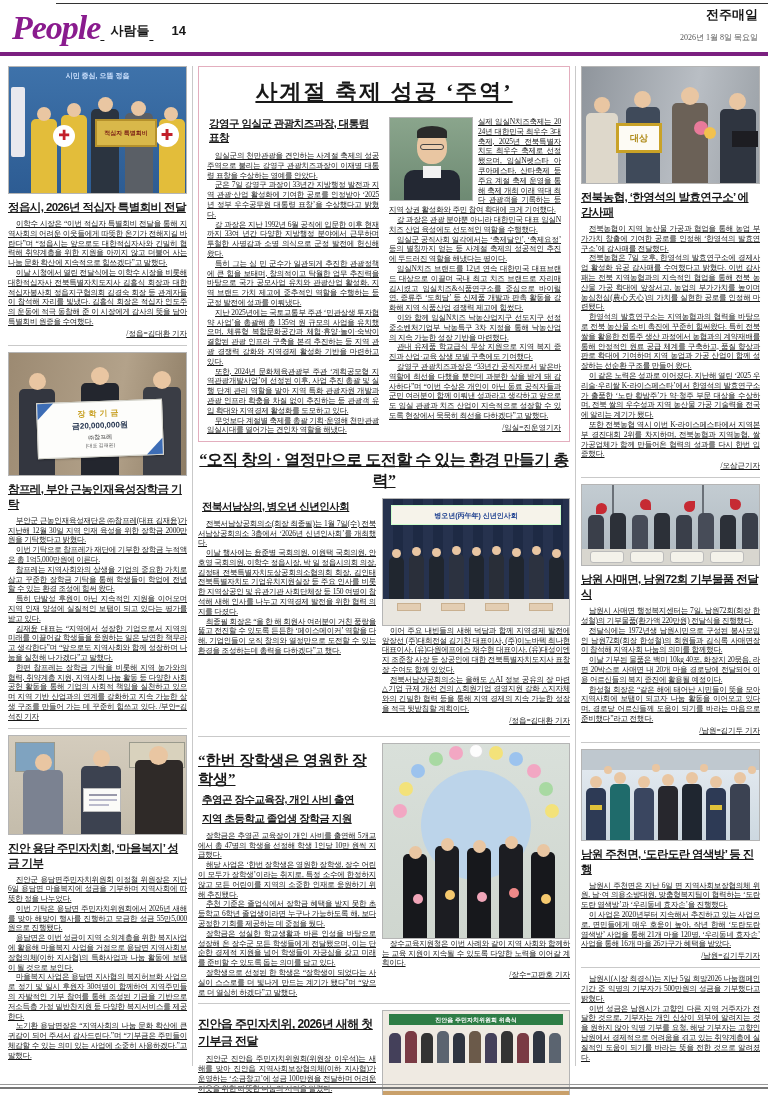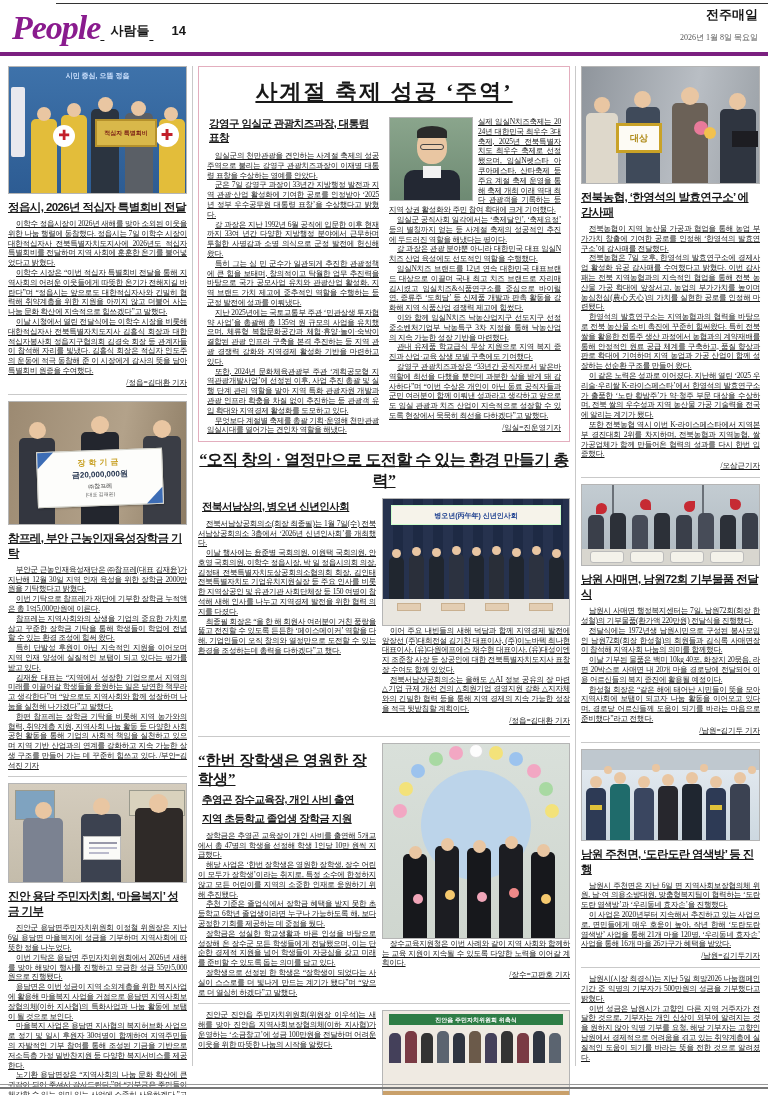--- a/index.html
+++ b/index.html
@@ -92,21 +92,20 @@
         <div class="ph-head" style="left:89px;top:30px;width:15px;height:15px;"></div>
         <div class="ph-head" style="left:122px;top:34px;width:15px;height:15px;"></div>
         <div class="ph-head" style="left:155px;top:40px;width:14px;height:14px;"></div>
         <div class="abs" style="left:44px;top:58px;width:22px;height:22px;background:#fff;border-radius:50%;color:#c21f2a;font-size:14px;line-height:22px;text-align:center;">✚</div>
         <div class="abs" style="left:146px;top:56px;width:24px;height:24px;background:#fff;border-radius:50%;color:#c21f2a;font-size:15px;line-height:24px;text-align:center;">✚</div>
         <div class="abs" style="left:86px;top:52px;width:62px;height:28px;background:#d9b84a;border:2px solid #b5912c;">
           <div class="ph-text" style="top:8px;left:0;right:0;font-size:6px;font-weight:bold;color:#7a1d15;">적십자 특별회비</div>
         </div>
       </div>
       <div class="hl-sm">정읍시, 2026년 적십자 특별회비 전달</div>
-      <p class="body">이학수 정읍시장이 2026년 새해를 맞아 소외된 이웃을 위한 나눔 행렬에 동참했다. 정읍시는 7일 이학수 시장이 대한적십자사 전북특별자치도지사에 2026년도 적십자 특별회비를 전달하며 지역 사회에 훈훈한 온기를 불어넣었다고 밝혔다.</p>
       <p class="body">이학수 시장은 “이번 적십자 특별회비 전달을 통해 지역사회의 어려운 이웃들에게 따뜻한 온기가 전해지길 바란다”며 “정읍시는 앞으로도 대한적십자사와 긴밀히 협력해 취약계층을 위한 지원을 아끼지 않고 더불어 사는 나눔 문화 확산에 지속적으로 힘쓰겠다”고 말했다.</p>
       <p class="body">이날 시청에서 열린 전달식에는 이학수 시장을 비롯해 대한적십자사 전북특별자치도지사 김홍식 회장과 대한적십자봉사회 정읍지구협의회 김경숙 회장 등 관계자들이 참석해 자리를 빛냈다. 김홍식 회장은 적십자 인도주의 운동에 적극 동참해 준 이 시장에게 감사의 뜻을 담아 특별회비 원증을 수여했다.</p>
       <div class="byline">/정읍=김대환 기자</div>
       <div class="hline"></div>
 
       <div class="photo" style="height:124px;background:linear-gradient(100deg,#9c8a72,#b3a28a 60%,#8d7c64);">
         <div class="ph-body" style="left:10px;bottom:0;width:36px;height:86px;background:#33363f;"></div>
         <div class="ph-body" style="left:72px;bottom:0;width:38px;height:92px;background:#23262e;"></div>
         <div class="ph-body" style="left:134px;bottom:0;width:38px;height:88px;background:#3a3d45;"></div>
         <div class="ph-head" style="left:20px;top:20px;width:17px;height:17px;"></div>
@@ -174,22 +173,22 @@
           <div class="gap"></div>
           <div class="c">
             <div class="photo portrait" style="background:linear-gradient(#8aa58c,#6e8a73);">
               <div class="ph-body" style="left:14px;bottom:0;width:56px;height:30px;background:#232833;border-radius:10px 10px 0 0;"></div>
               <div class="abs" style="left:33px;bottom:22px;width:18px;height:12px;background:#f2f2f2;"></div>
               <div class="ph-head" style="left:27px;top:12px;width:30px;height:34px;border-radius:45%;"></div>
               <div class="abs" style="left:27px;top:8px;width:30px;height:12px;background:#2a2a2a;border-radius:50% 50% 0 0;"></div>
               <div class="abs" style="left:30px;top:26px;width:24px;height:6px;border:1px solid #444;border-radius:3px;background:rgba(255,255,255,.15);"></div>
             </div>
             <p class="body" style="text-indent:0;">실제 임실N치즈축제는 2024년 대한민국 최우수 3대 축제, 2025년 전북특별자치도 최우수 축제로 선정됐으며, 임실N펫스타 아쿠아페스타, 산타축제 등 주요 계절 축제 운영을 통해 축제 개최 이래 역대 최다 관광객을 기록하는 등 지역 상권 활성화와 주민 참여 확대에 크게 기여했다.</p>
+            <p class="body">강 과장은 관광 분야뿐 아니라 대한민국 대표 임실N치즈 산업 육성에도 선도적인 역할을 수행했다.</p>
             <p class="body">임실군 공직사회 일각에서는 ‘축제달인’, ‘축제요정’ 등의 별칭까지 얻는 등 사계절 축제의 성공적인 추진에 두드러진 역할을 해냈다는 평이다.</p>
-            <p class="body">강 과장은 관광 분야뿐 아니라 대한민국 대표 임실N치즈 산업 육성에도 선도적인 역할을 수행했다.</p>
             <p class="body">임실N치즈 브랜드를 12년 연속 대한민국 대표브랜드 대상으로 이끌며 국내 최고 치즈 브랜드로 자리매김시켰고 임실치즈&amp;식품연구소를 중심으로 바이럴연, 증류주 ‘도희담’ 등 신제품 개발과 판촉 활동을 강화해 지역 식품산업 경쟁력 제고에 힘썼다.</p>
             <p class="body">이와 함께 임실N치즈 낙농산업지구 선도지구 선정 중소벤처기업부 낙농특구 3차 지정을 통해 낙농산업의 지속 가능한 성장 기반을 마련했다.</p>
             <p class="body">관내 유제품 학교급식 무상 지원으로 지역 복지 증진과 산업·교육 상생 모델 구축에도 기여했다.</p>
             <p class="body">강영구 관광치즈과장은 “33년간 공직자로서 맡은바 역할에 최선을 다했을 뿐인데 과분한 상을 받게 돼 감사하다”며 “이번 수상은 개인이 아닌 동료 공직자들과 군민 여러분이 함께 이뤄낸 성과라고 생각하고 앞으로도 임실 관광과 치즈 산업이 지속적으로 성장할 수 있도록 현장에서 묵묵히 최선을 다하겠다”고 말했다.</p>
             <div class="byline">/임실=진운영기자</div>
           </div>
         </div>
       </div>
 
       <div>
@@ -283,20 +282,21 @@
             <p class="body">장수교육지원청은 이번 사례와 같이 지역 사회와 함께하는 교육 지원이 지속될 수 있도록 다양한 노력을 이어갈 계획이다.</p>
             <div class="byline">/장수=고판호 기자</div>
           </div>
         </div>
       </div>
       <div class="hline"></div>
 
       <div>
         <div class="row">
           <div class="lc">
+            <div class="hl-sm" style="font-size:12px;">진안읍 주민자치위, 2026년 새해 첫 기부금 전달</div>
             <p class="body">진안군 진안읍 주민자치위원회(위원장 이우석)는 새해를 맞아 진안읍 지역사회보장협의체(이하 지사협)가 운영하는 ‘소금창고’에 성금 100만원을 전달하며 어려운 이웃을 위한 따뜻한 나눔의 시작을 알렸다.</p>
 
           </div>
           <div class="rc">
             <div class="photo" style="height:116px;background:linear-gradient(#efeae2 70%,#c9a06a 70%);">
               <div class="abs" style="left:6px;top:3px;right:6px;height:11px;background:#2e7d46;">
                 <div class="ph-text" style="top:2px;left:0;right:0;font-size:6px;font-weight:bold;color:#fff;">진안읍 주민자치위원회 위촉식</div>
               </div>
               <div class="ph-body" style="left:6px;top:22px;width:12px;height:30px;background:#44405a;"></div>
               <div class="ph-body" style="left:22px;top:20px;width:12px;height:32px;background:#7a3b44;"></div>

